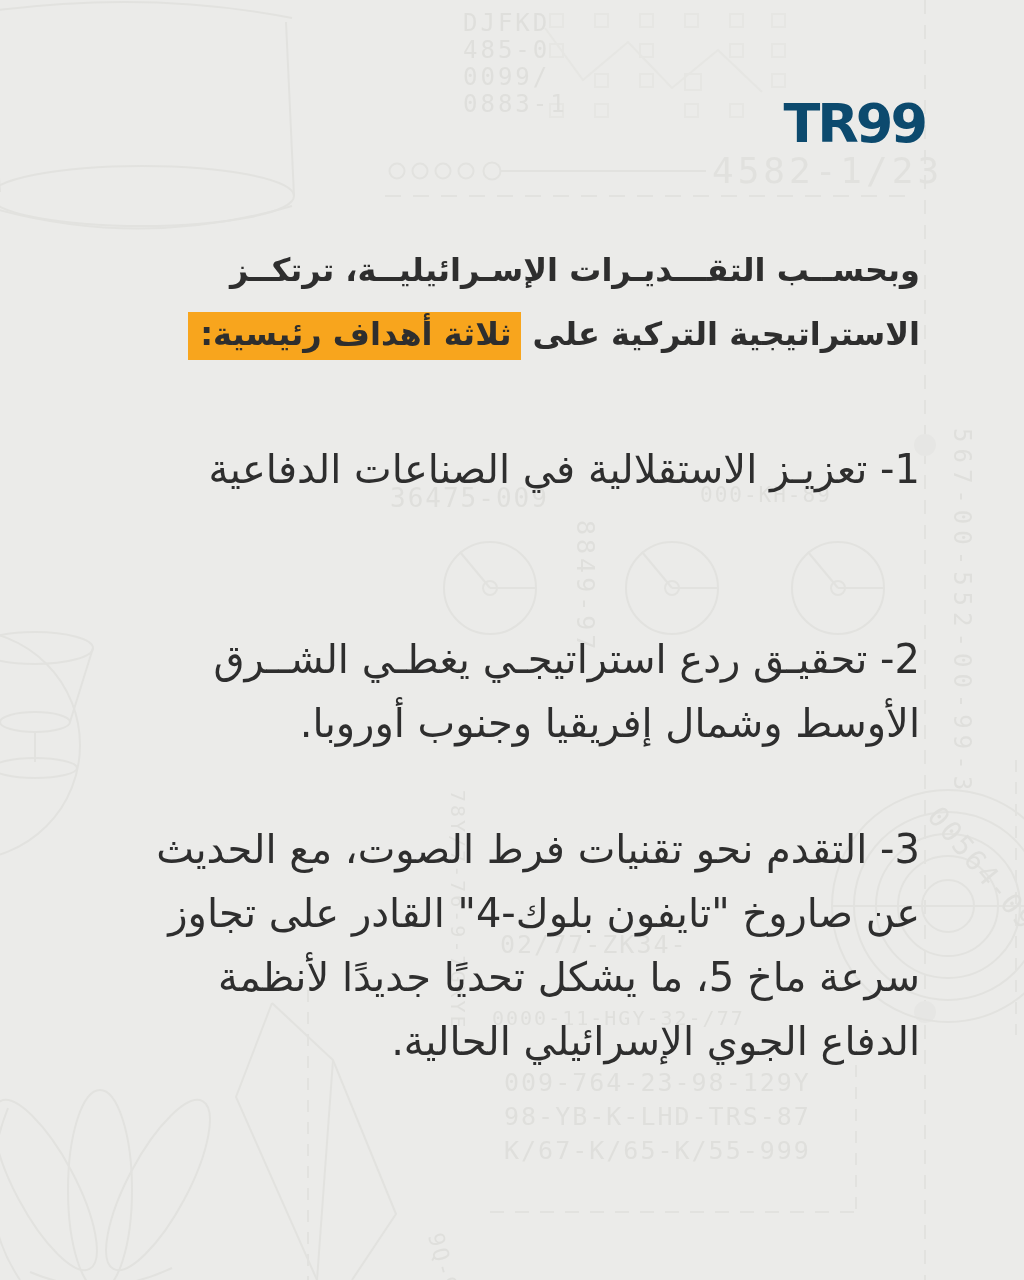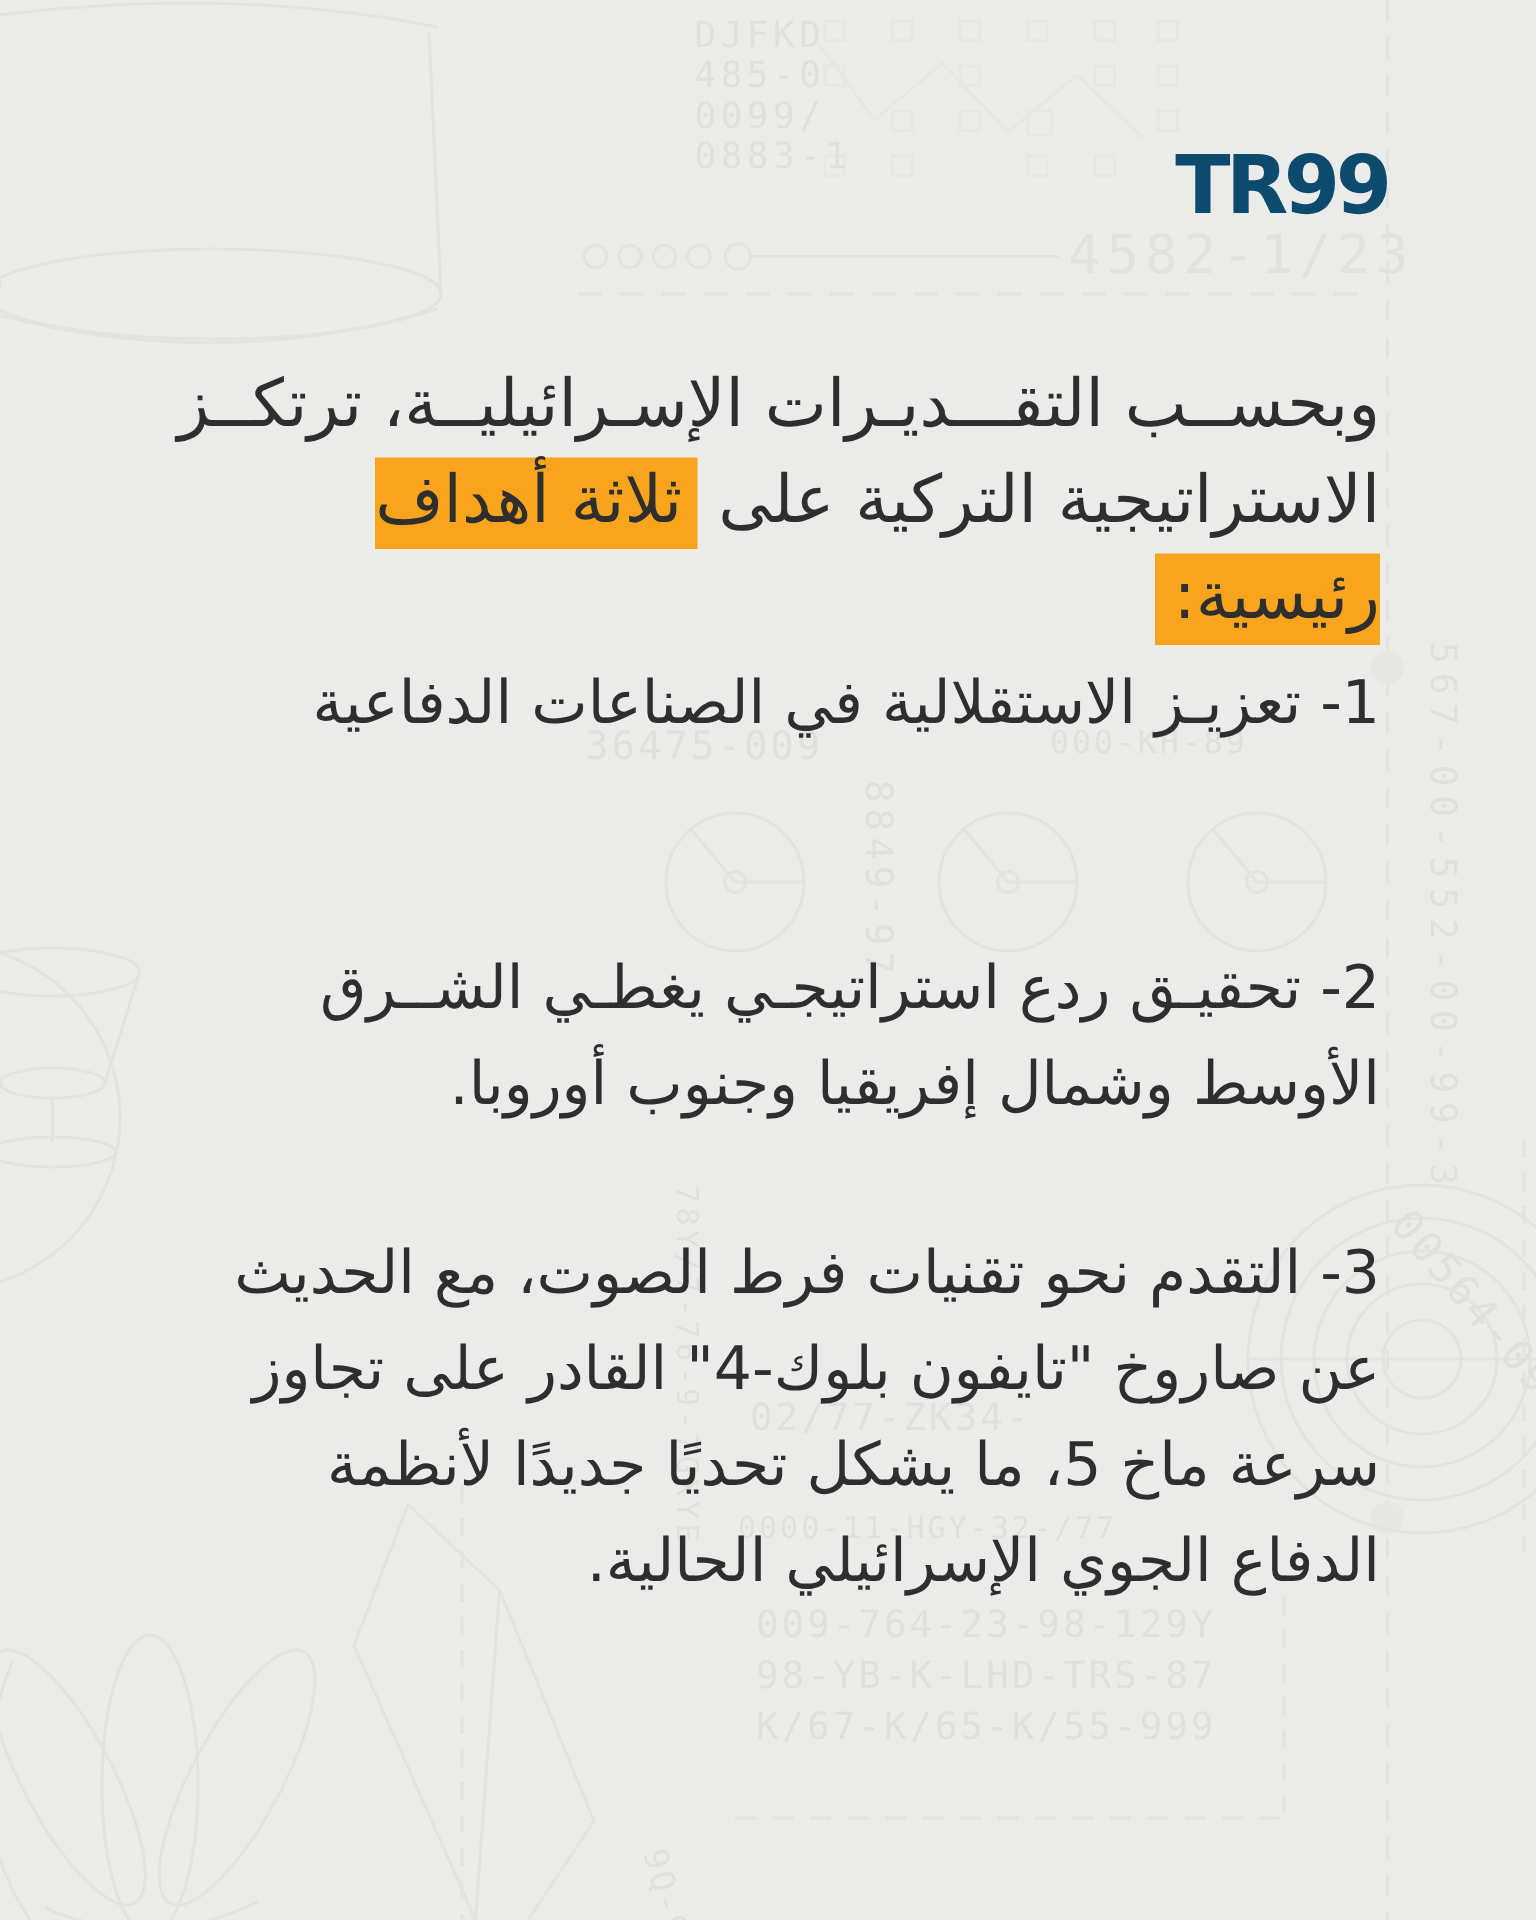--- a/index.html
+++ b/index.html
@@ -31,21 +31,21 @@
   .wm-diagbottom{left:447px;top:1230px;font-size:22px;letter-spacing:2px;
                  transform:rotate(75deg);transform-origin:top left;}
 
   
   .logo{position:absolute;top:92px;right:99px;font-size:54px;font-weight:bold;
         letter-spacing:-3px;color:#0c4a6e;font-family:"DejaVu Sans",sans-serif;}
 
   
   .txt{position:absolute;right:104px;width:816px;direction:rtl;text-align:right;
        color:#2e2e2e;margin:0;}
-  .heading{top:238px;font-size:44px;font-weight:normal;line-height:64px;}
+  .heading{top:238px;font-size:32px;font-weight:bold;line-height:64px;}
   .heading mark{background:#f8a51d;color:#2e2e2e;padding:3px 10px 7px 12px;}
   .point{font-size:40px;font-weight:normal;line-height:64px;}
   .p1{top:437px;}
   .p2{top:627px;}
   .p3{top:817px;}
 </style>
 </head>
 <body>
 
 <div class="page">

